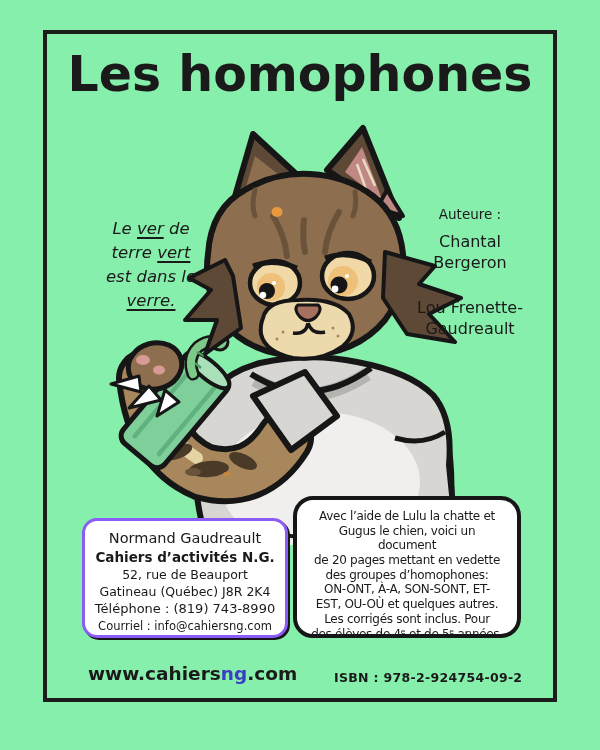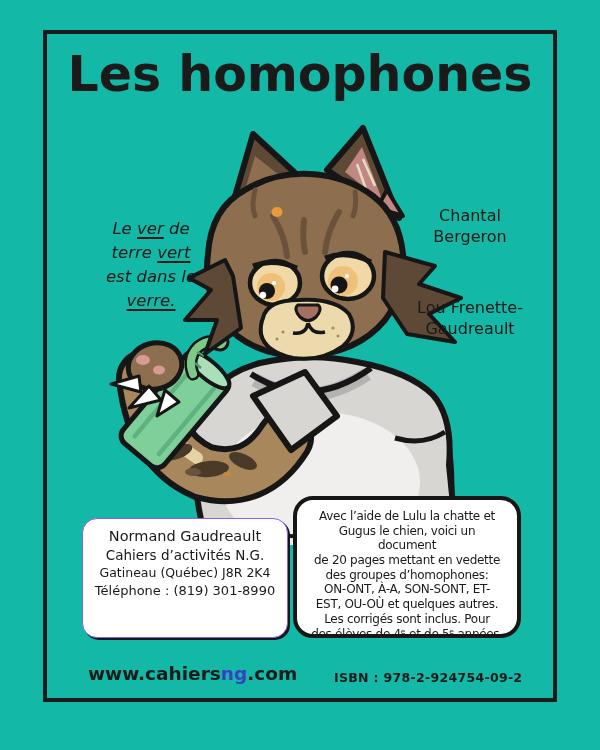--- a/index.html
+++ b/index.html
@@ -1,35 +1,35 @@
 <!DOCTYPE html>
 <html><head>
 <meta charset="utf-8">
 <style>
   html,body{margin:0;padding:0;background:#ffffff;}
-  .page{position:relative;width:600px;height:750px;background:#14b8a6;
+  .page{position:relative;width:600px;height:750px;background:#86efac;
         font-family:"DejaVu Sans",sans-serif;color:#1a1a1a;overflow:hidden;}
   .frame{position:absolute;left:43px;top:30px;width:506px;height:664px;
          border:4px solid #1c1c1c;background:transparent;}
   .title{position:absolute;left:43px;top:46px;width:514px;text-align:center;
          font-size:49px;font-weight:bold;letter-spacing:0;z-index:2;}
   .tagline{position:absolute;left:70px;top:217px;width:162px;text-align:center;
            font-style:italic;font-size:16.5px;line-height:1.45;z-index:3;}
   .u{text-decoration:underline;text-underline-offset:3px;text-decoration-thickness:1.5px;}
   .credits{position:absolute;left:394px;width:152px;text-align:center;z-index:3;}
   .credits .label{font-size:13.5px;margin-bottom:10px;}
   .credits .name{font-size:16px;line-height:1.3;white-space:pre-line;}
   .credits.author{top:206px;}
   .credits.illustrator{top:298px;}
   .cat{position:absolute;left:105px;top:120px;width:400px;height:425px;z-index:1;}
   .pubbox{position:absolute;left:82px;top:518px;width:206px;height:120px;background:#fff;
-          border:1px solid #8b5cf6;border-radius:15px;z-index:6;text-align:center;
+          border:3px solid #8b5cf6;border-radius:15px;z-index:6;text-align:center;
           padding-top:8px;box-sizing:border-box;box-shadow:2px 2px 0 #161616;}
   .pubbox .l1{font-size:14.5px;line-height:1.3;}
-  .pubbox .l2{font-size:13.5px;font-weight:normal;line-height:1.4;}
+  .pubbox .l2{font-size:13.5px;font-weight:bold;line-height:1.4;}
   .pubbox .l3,.pubbox .l4{font-size:12.5px;line-height:1.35;}
   .pubbox .l5{font-size:13px;line-height:1.35;}
   .pubbox .l6{font-size:11.5px;line-height:1.5;}
   .bubble{position:absolute;left:293px;top:496px;width:228px;height:142px;background:#fff;
           border:4px solid #161616;border-radius:20px;z-index:6;text-align:center;
           font-size:12px;line-height:1.225;letter-spacing:-0.3px;white-space:pre-line;
           padding:9px 12px;box-sizing:border-box;}
   .website{position:absolute;left:88px;top:663px;font-size:18.5px;font-weight:bold;z-index:7;}
   .isbn{position:absolute;left:334px;top:670px;font-size:12.5px;font-weight:bold;
         letter-spacing:0.3px;z-index:7;}
@@ -44,20 +44,21 @@
   <div class="title">Les homophones</div>
 
   <div class="tagline">
     <div><span>Le </span><span class="u">ver</span><span> de</span></div>
     <div><span>terre </span><span class="u">vert</span></div>
     <div><span>est dans le</span></div>
     <div><span class="u">verre.</span></div>
   </div>
 
   <div class="credits author">
+    <div class="label">Auteure :</div>
     <div class="name">Chantal
 Bergeron</div>
   </div>
 
   <div class="credits illustrator">
     <div class="name">Lou Frenette-
 Gaudreault</div>
   </div>
 
   <svg class="cat" viewBox="0 0 400 425">
@@ -162,22 +163,24 @@
         <circle cx="172" cy="219" r="1.5" fill="#a8875c"></circle>
         <circle cx="228" cy="208" r="1.5" fill="#a8875c"></circle>
         <circle cx="233" cy="216" r="1.5" fill="#a8875c"></circle>
       </g>
     </g>
   </svg>
 
   <div class="pubbox">
     <div class="l1">Normand Gaudreault</div>
     <div class="l2">Cahiers d’activités N.G.</div>
+    <div class="l3">52, rue de Beauport</div>
     <div class="l4">Gatineau (Québec)  J8R 2K4</div>
-    <div class="l5">Téléphone : (819) 301-8990</div>
+    <div class="l5">Téléphone : (819) 743-8990</div>
+    <div class="l6">Courriel : info@cahiersng.com</div>
   </div>
 
   <div class="bubble">Avec l’aide de Lulu la chatte et
 Gugus le chien, voici un document
 de 20 pages mettant en vedette
 des groupes d’homophones:
 ON-ONT, À-A, SON-SONT, ET-
 EST, OU-OÙ et quelques autres.
 Les corrigés sont inclus. Pour
 des élèves de 4ᵉ et de 5ᵉ années.</div>

